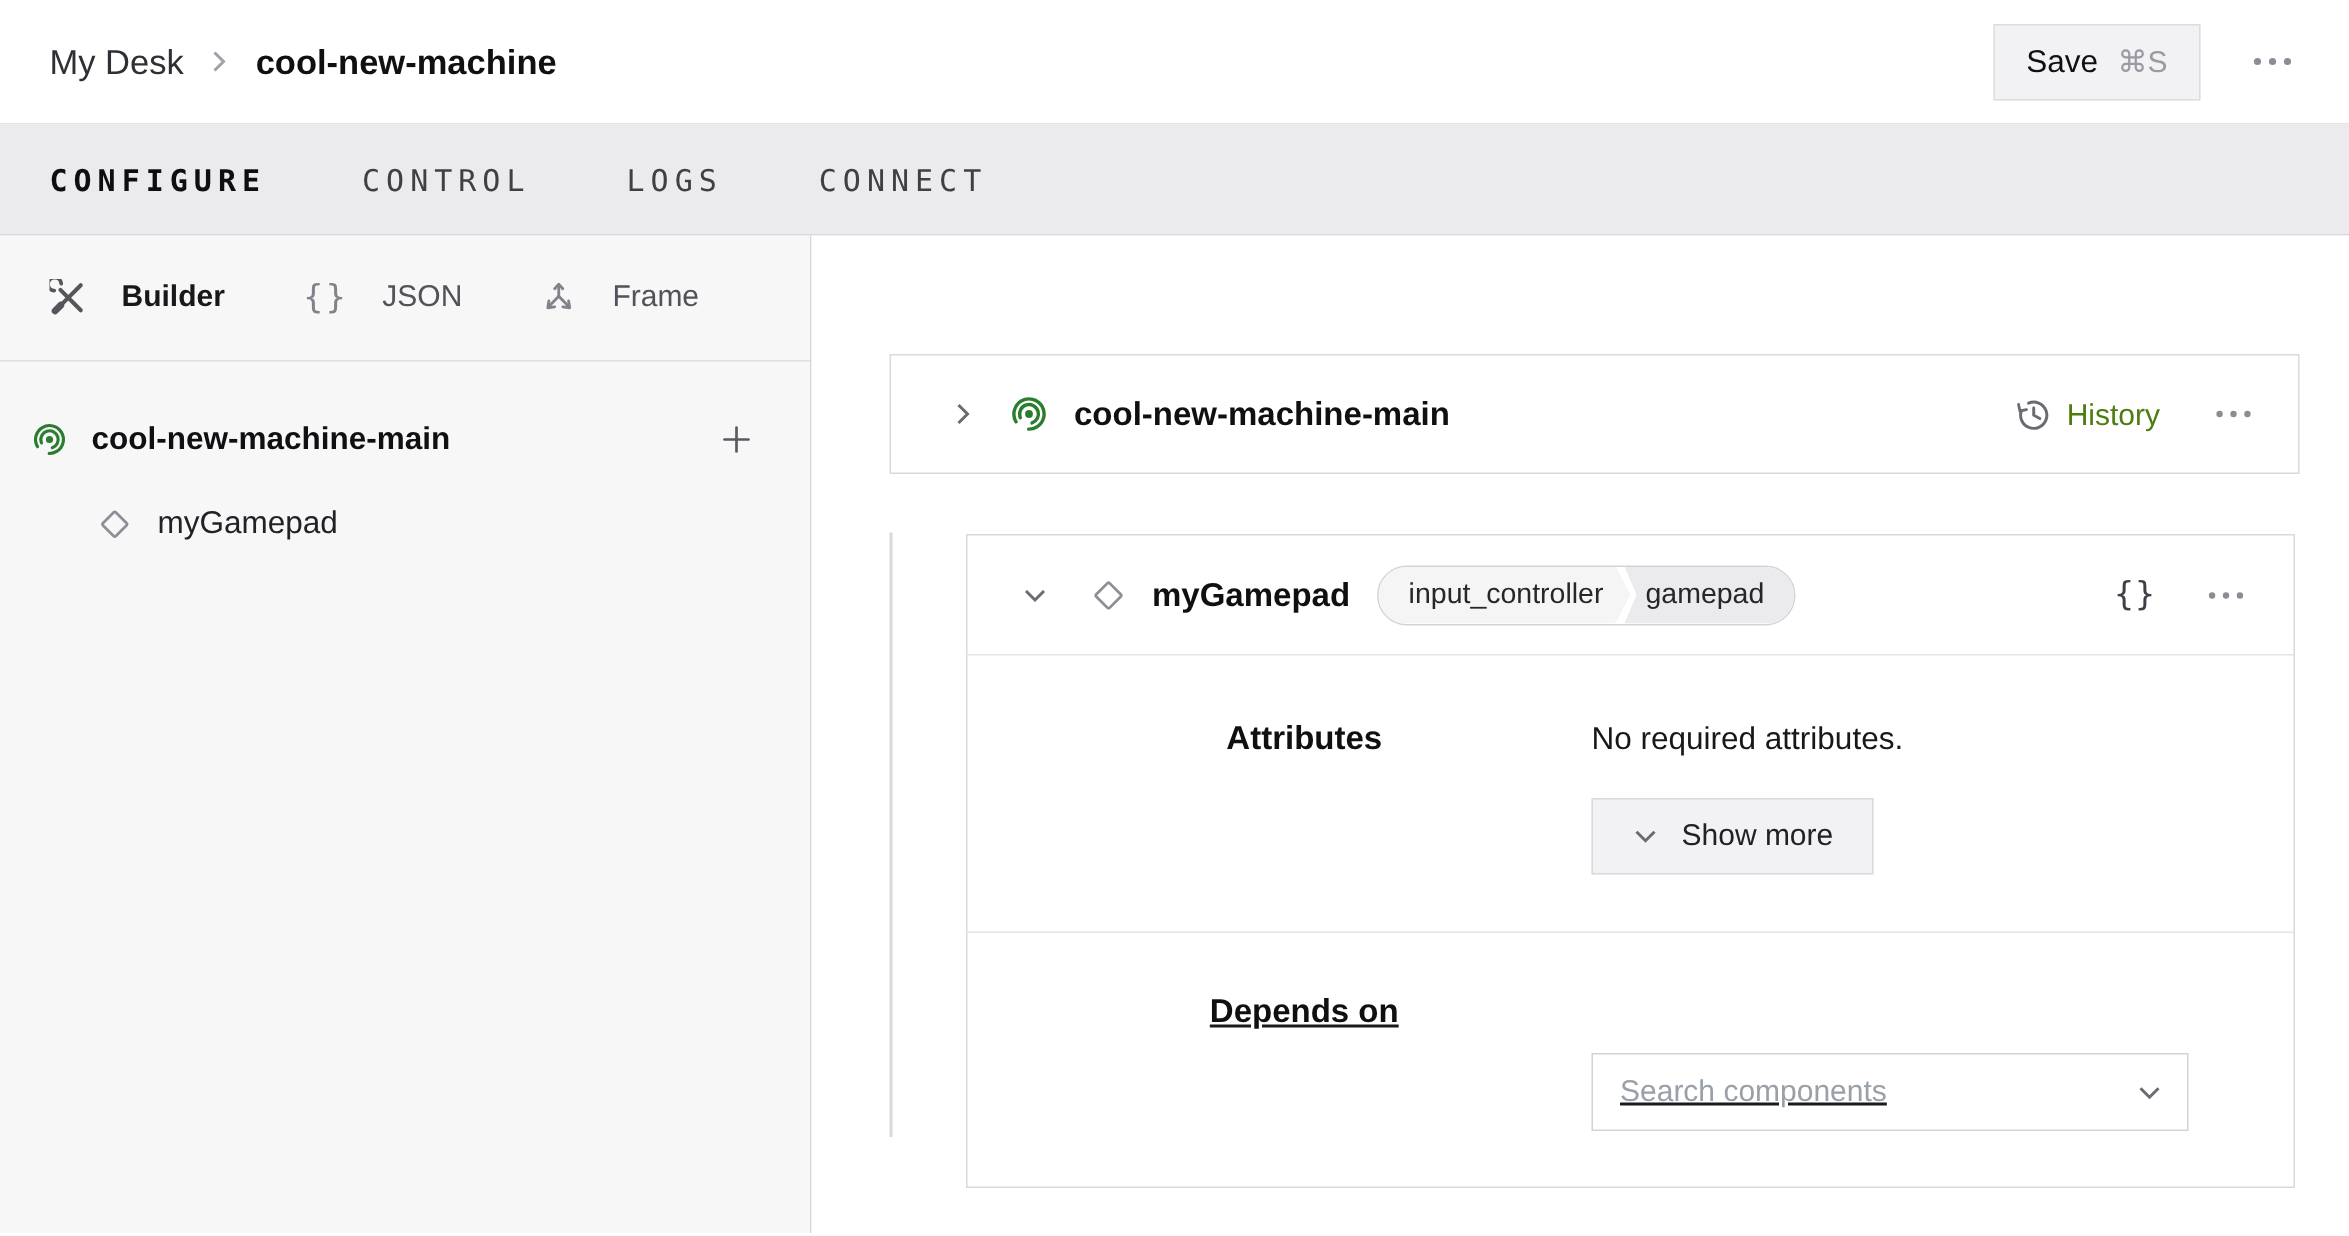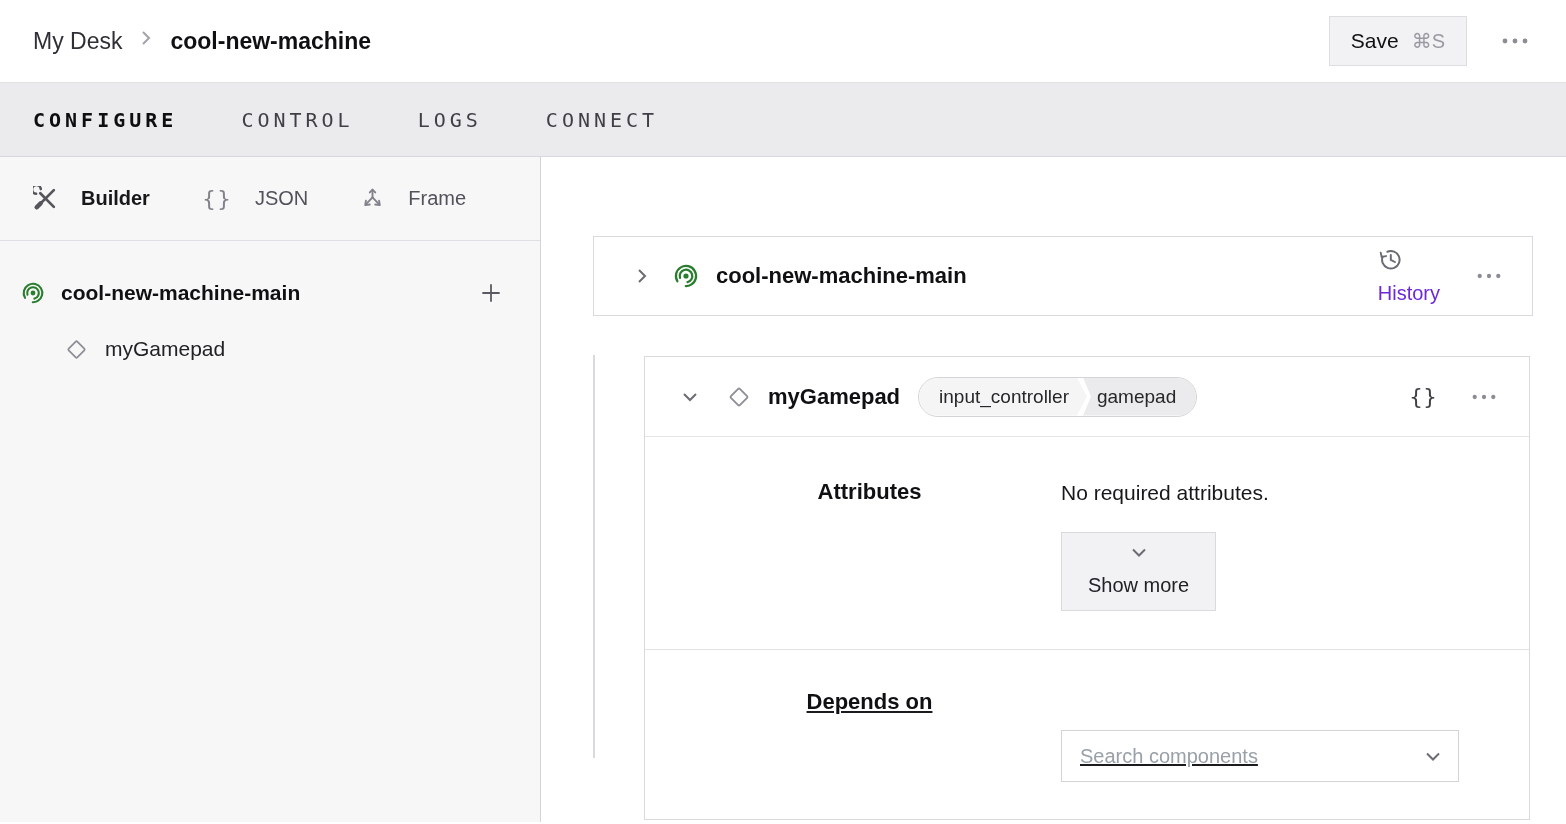--- a/index.html
+++ b/index.html
@@ -14,21 +14,21 @@
 
   
   .topbar {
     height: 83px;
     border-bottom: 1px solid #e4e4e7;
     display: flex;
     align-items: center;
     padding: 0 33px;
     background: #fff;
   }
-  .breadcrumb { display: flex; gap: 17px; font-size: 23px; }
+  .breadcrumb { display: flex; align-items: center; gap: 17px; font-size: 23px; }
   .bc-parent { color: #2f2f35; cursor: pointer; }
   .bc-current { font-weight: 700; color: #101013; }
   .live-badge {
     margin-left: 50px;
     display: flex; align-items: center; gap: 13px;
     padding: 9px 16px 9px 15px;
     background: var(--live-bg, #e3f5e3);
     border: 1px solid var(--live-border, #96d096);
     border-radius: 8px;
     color: var(--live-green, #1f7d2c);
@@ -110,23 +110,23 @@
     position: absolute; left: 52px; top: 79px;
     width: 940px; height: 80px;
     border: 1px solid #d9d9de; background: #fff;
     display: flex; align-items: center;
     padding: 0 26px 0 36px;
   }
   .mc-title { font-size: 22px; font-weight: 700; margin-left: 17px; color: #101013; }
   .mc-icon { margin-left: 19px; }
   .history-btn {
     margin-left: auto;
-    display: flex; align-items: flex-start; gap: 10px;
-    font-size: 20px; color: #6d28d9;
-    background: none; border: none; cursor: pointer; flex-direction: column;
+    display: flex; align-items: flex-end; gap: 10px;
+    font-size: 20px; color: #4d7c0f;
+    background: none; border: none; cursor: pointer;
   }
   .machine-card .icon-btn { margin-left: 32px; }
 
   .component-card {
     position: absolute; left: 103px; top: 199px;
     width: 886px;
     border: 1px solid #d9d9de; background: #fff;
   }
   .comp-header {
     height: 80px;
@@ -165,21 +165,20 @@
   .section + .section { border-top: 1px solid #e4e4e7; text-decoration: underline; }
   .section-label { flex: 0 0 383px; font-size: 22px; font-weight: 700; color: #101013; padding-top: 2px; text-align: center; }
   .attr-empty { font-size: 21px; color: #18181b; padding-top: 4px; }
   .show-more-btn {
     margin-top: 27px;
     display: inline-flex; align-items: center; gap: 15px;
     background: #f2f2f4; border: 1px solid #d9d9de;
     padding: 13px 26px;
     font-size: 20px; color: #222226;
     cursor: pointer;
-    flex-direction: column;
   }
   .section.depends { padding: 37px 30px 37px 33px; }
   .combobox {
     width: 398px; height: 52px;
     border: 1px solid #d4d4d8; background: #fff;
     display: flex; align-items: center;
     padding: 0 16px 0 18px;
     cursor: text;
     margin-top: 43px;
   }

